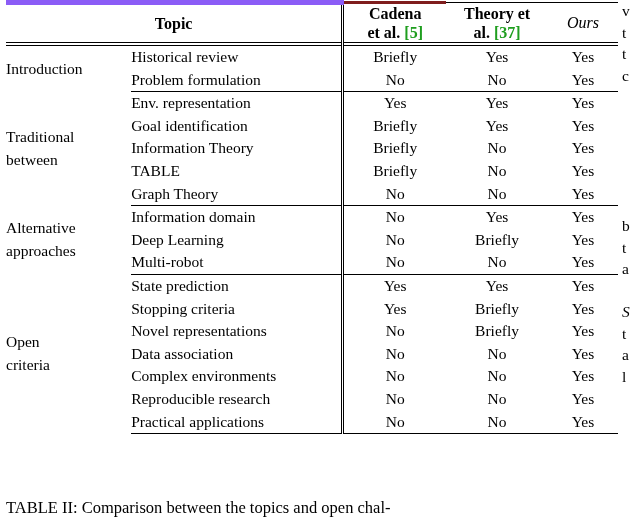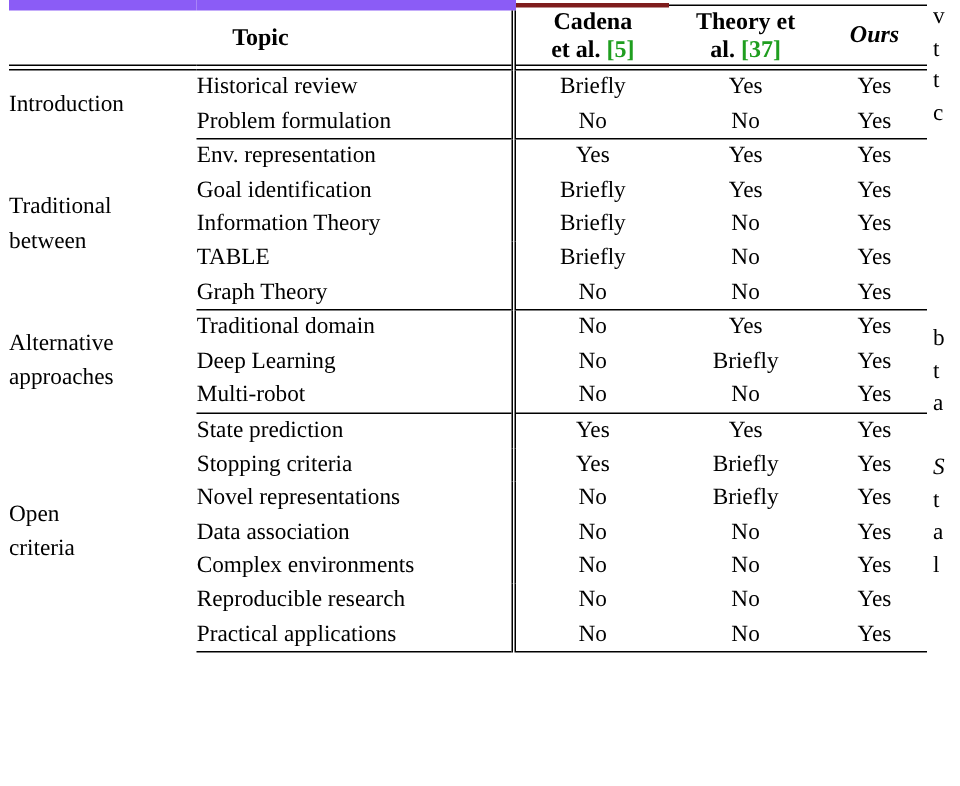--- a/index.html
+++ b/index.html
@@ -76,21 +76,21 @@
   thead th {
     font-weight: bold;
     font-size: 16px;
     text-align: center;
     line-height: 19px;
     padding: 3px 4px;
   }
   thead th.topic-h { text-align: center; }
   .it { }
   .cite { color: #1f9e1f; }
-  .hdr-ours { font-style: italic; font-weight: bold; }
+  .hdr-ours { font-style: italic; font-weight: normal; }
 
   
   td.grp {
     text-align: left;
   }
 
   
   .caption {
     position: absolute;
     left: 6px;
@@ -119,21 +119,21 @@
 </style>
 </head>
 <body>
 
 <div class="page">
 
   <div class="table-wrap">
     <table class="cmp">
       <thead>
         <tr>
-          <th class="topic-h" colspan="2" style="border-top:7px solid #8b5cf6;">
+          <th class="topic-h" colspan="2" style="border-top:5px solid #8b5cf6;">
             <span>Topic</span>
           </th>
           <th class="vsep-double" style="border-top:3px solid #7f1d1d;">
             <span>Cadena</span><br>
             <span class="it">et al.</span>
             <span class="cite">[5]</span>
           </th>
           <th style="border-top:1px solid #000;">
             <span>Theory</span>
             <span class="it">et</span><br>
@@ -201,21 +201,21 @@
           <td class="cell val vsep-double">No</td>
           <td class="cell val">No</td>
           <td class="cell val ours">Yes</td>
         </tr>
 
         <tr>
           <td class="cell grp" rowspan="3">
             <span>Alternative</span><br>
             <span>approaches</span>
           </td>
-          <td class="cell topic">Traditional domain</td>
+          <td class="cell topic">Information domain</td>
           <td class="cell val vsep-double">No</td>
           <td class="cell val">Yes</td>
           <td class="cell val ours">Yes</td>
         </tr>
         <tr>
           <td class="cell topic">Deep Learning</td>
           <td class="cell val vsep-double">No</td>
           <td class="cell val">Briefly</td>
           <td class="cell val ours">Yes</td>
         </tr>
@@ -269,20 +269,21 @@
         <tr class="hrule-bot">
           <td class="cell topic">Practical applications</td>
           <td class="cell val vsep-double">No</td>
           <td class="cell val">No</td>
           <td class="cell val ours">Yes</td>
         </tr>
       </tbody>
     </table>
   </div>
 
+  <div class="caption">TABLE II: Comparison between the topics and open chal-</div>
 
   <div class="rightcol">
     <div class="rfrag">v</div>
     <div class="rfrag">t</div>
     <div class="rfrag">t</div>
     <div class="rfrag">c</div>
     <div class="rfrag">&nbsp;</div>
     <div class="rfrag">&nbsp;</div>
     <div class="rfrag">&nbsp;</div>
     <div class="rfrag">&nbsp;</div>

